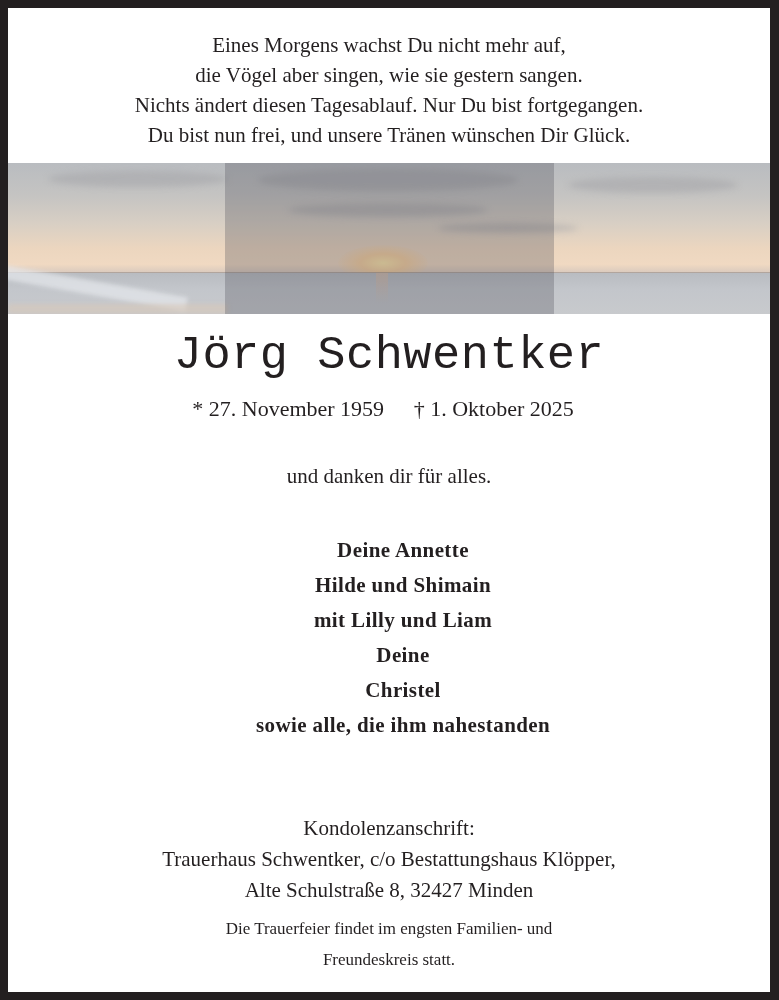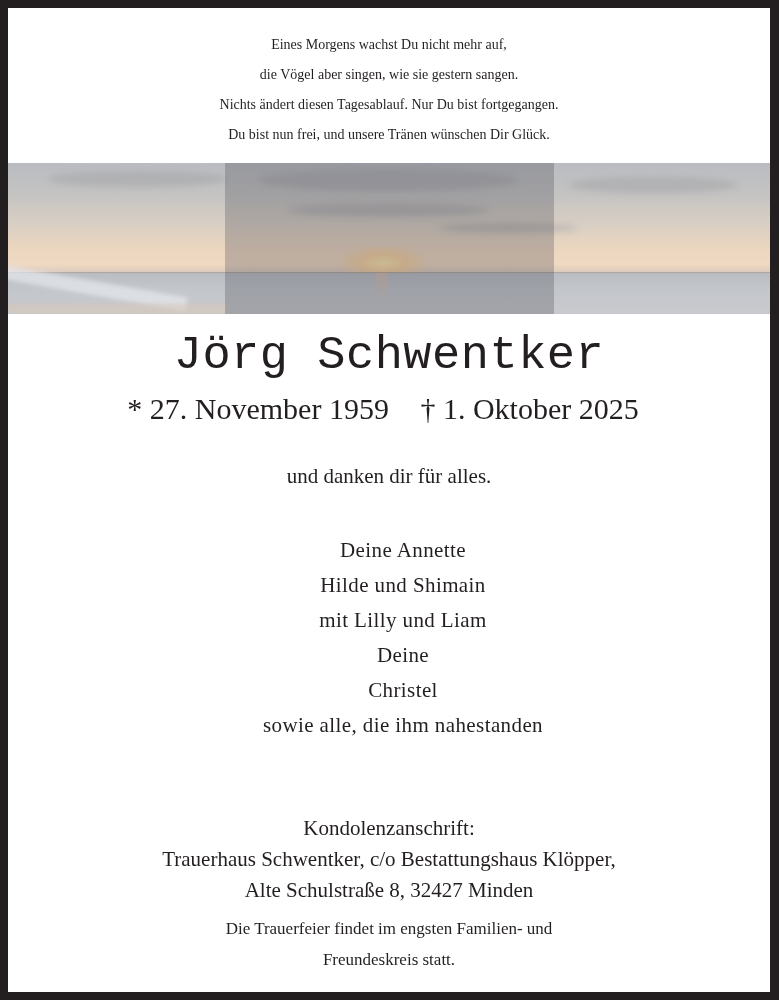--- a/index.html
+++ b/index.html
@@ -3,21 +3,21 @@
 <meta charset="utf-8">
 <style>
   html, body { margin: 0; padding: 0; }
   body { width: 779px; height: 1000px; background: #231f20; position: relative; overflow: hidden; }
   .card {
     position: absolute; left: 8px; top: 8px; width: 762px; height: 984px;
     background: #ffffff; color: #231f20;
     font-family: "Liberation Serif", "DejaVu Serif", serif;
     text-align: center;
   }
-  .poem { position: absolute; top: 22px; left: 0; right: 0; font-size: 14px; line-height: 30px; }
+  .poem { position: absolute; top: 22px; left: 0; right: 0; font-size: 21px; line-height: 30px; }
   .poem div { white-space: nowrap; }
 
   .banner { position: absolute; left: 0; top: 155px; width: 762px; height: 151px; overflow: hidden; }
   .sky {
     position: absolute; left: 0; top: 0; right: 0; height: 110px;
     background: linear-gradient(to bottom, #b9bcc0 0%, #c5c4c2 30%, #d8cfc4 55%, #ecd6bf 78%, #f0d9c2 92%, #d9c9bd 100%);
   }
   .cloud { position: absolute; border-radius: 50%; background: rgba(160,160,165,0.45); filter: blur(3px); }
   .sea {
     position: absolute; left: 0; top: 110px; right: 0; bottom: 0;
@@ -30,24 +30,24 @@
     background: rgba(70,70,80,0.28);
   }
   .sunglow {
     position: absolute; left: 330px; top: 82px; width: 90px; height: 36px; border-radius: 50%;
     background: radial-gradient(ellipse at center, rgba(255,232,170,0.95) 0%, rgba(255,205,140,0.6) 35%, rgba(240,190,140,0) 75%);
   }
   .sunpath { position: absolute; left: 368px; top: 110px; width: 12px; height: 30px; background: linear-gradient(to bottom, rgba(230,190,160,0.5), rgba(200,180,170,0)); }
   .horizon { position: absolute; left: 0; right: 0; top: 109px; height: 2px; background: rgba(150,140,135,0.6); }
 
   .name { position: absolute; top: 320px; left: 0; right: 0; font-size: 47px; line-height: 56px; letter-spacing: 0.5px; font-family: Liberation Mono, monospace; }
-  .dates { position: absolute; top: 386px; left: 0; right: 12px; font-size: 30px; line-height: 30px; white-space: nowrap; }
+  .dates { position: absolute; top: 386px; left: 0; right: 12px; font-size: 22px; line-height: 30px; white-space: nowrap; }
   .dates .gap { display: inline-block; width: 24px; }
   .farewell { position: absolute; top: 453px; left: 0; right: 0; font-size: 21px; line-height: 31px; }
-  .family { position: absolute; top: 525px; left: 0; right: 0; font-size: 21px; line-height: 35px; font-weight: normal; letter-spacing: 0.4px; padding-left: 28px; }
+  .family { position: absolute; top: 525px; left: 0; right: 0; font-size: 21px; line-height: 35px; font-weight: bold; letter-spacing: 0.4px; padding-left: 28px; }
   .condolence { position: absolute; top: 805px; left: 0; right: 0; font-size: 21px; line-height: 31px; }
   .ceremony { position: absolute; top: 905px; left: 0; right: 0; font-size: 17px; line-height: 31px; }
   .block div { white-space: nowrap; }
 </style>
 </head>
 <body>
 
 <div class="card">
 
   <div class="poem block">

